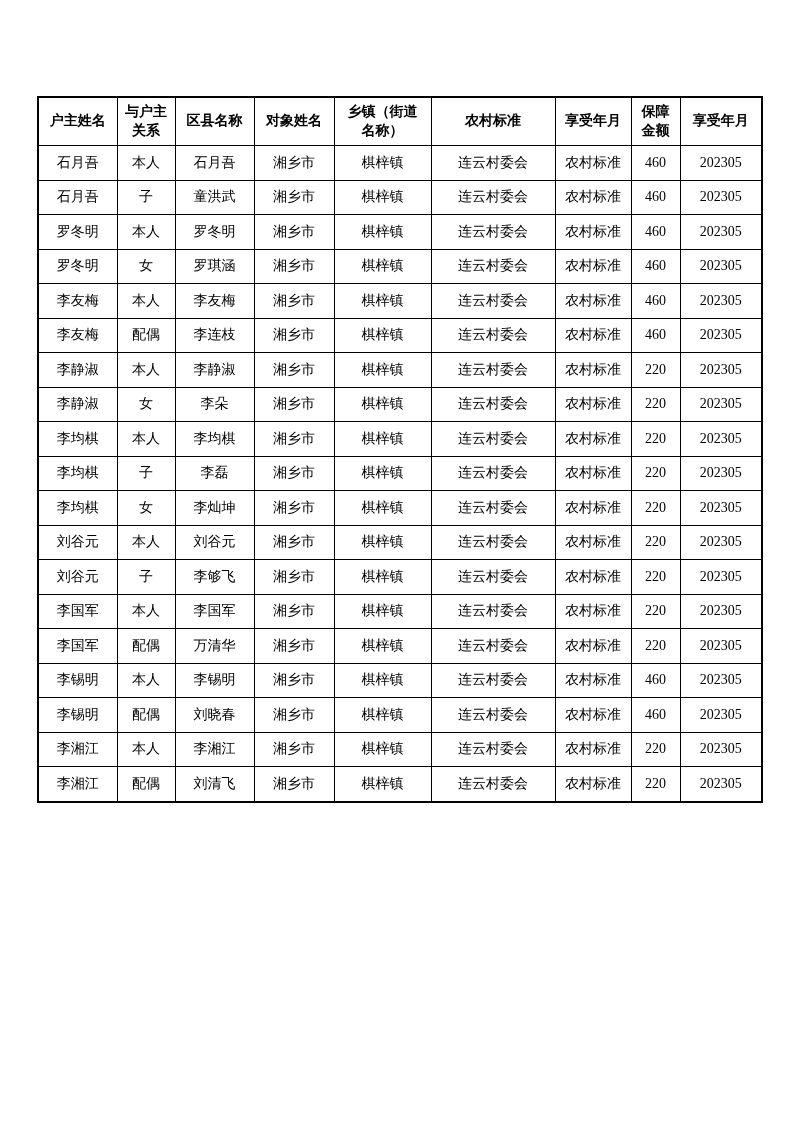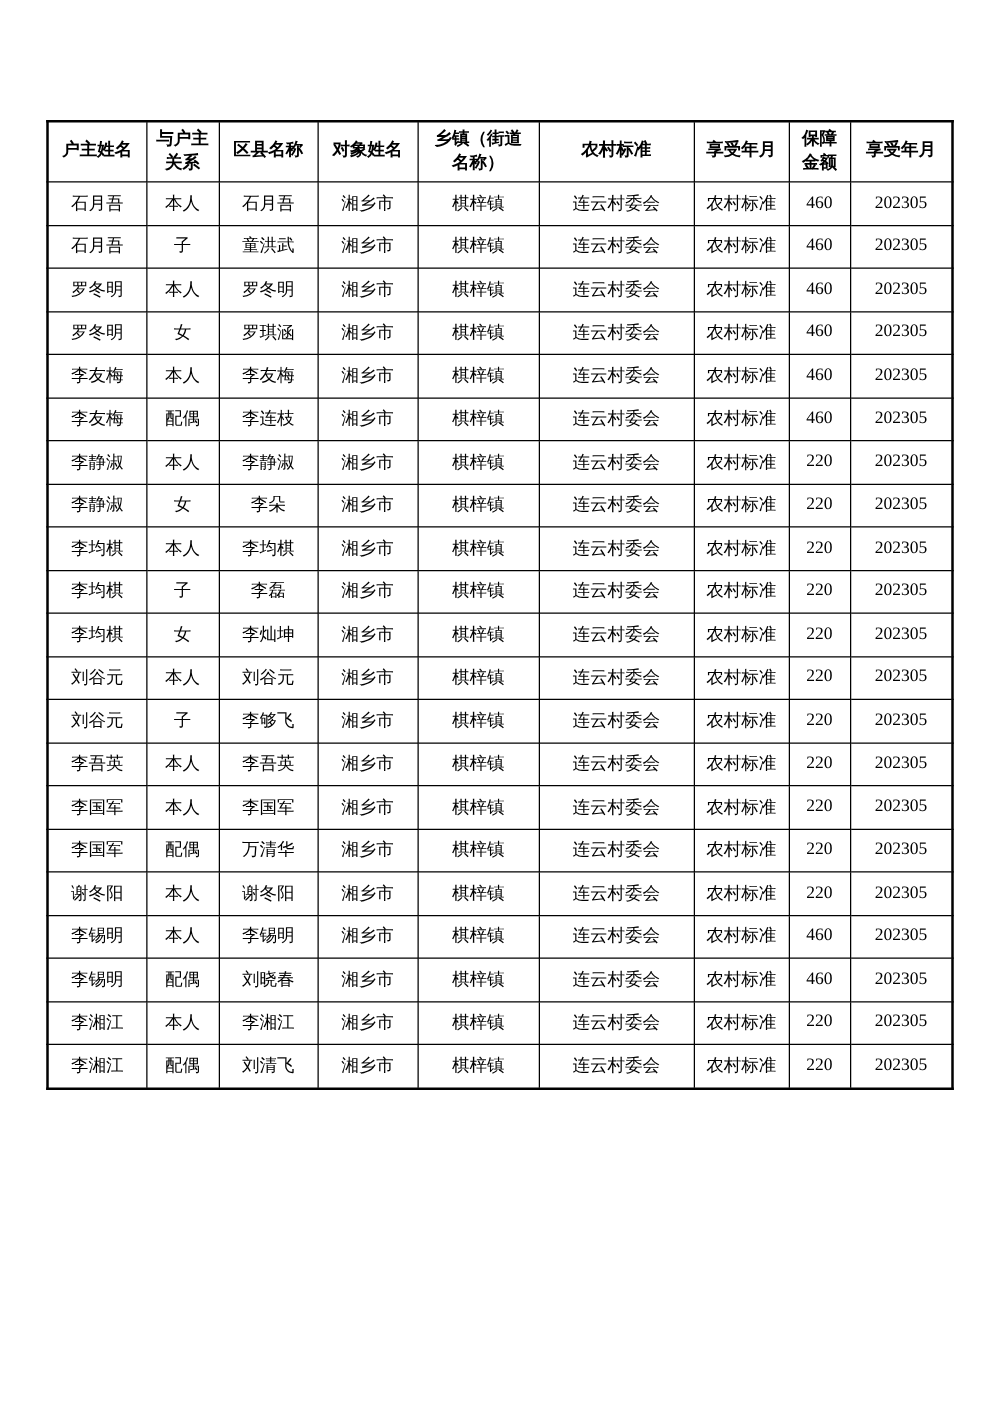--- a/index.html
+++ b/index.html
@@ -230,56 +230,34 @@
           <td>子</td>
           <td>李够飞</td>
           <td>湘乡市</td>
           <td>棋梓镇</td>
           <td>连云村委会</td>
           <td>农村标准</td>
           <td>220</td>
           <td>202305</td>
         </tr>
         <tr>
-          <td>李吾英</td>
-          <td>本人</td>
-          <td>李吾英</td>
-          <td>湘乡市</td>
-          <td>棋梓镇</td>
-          <td>连云村委会</td>
-          <td>农村标准</td>
-          <td>220</td>
-          <td>202305</td>
-        </tr>
-        <tr>
           <td>李国军</td>
           <td>本人</td>
           <td>李国军</td>
           <td>湘乡市</td>
           <td>棋梓镇</td>
           <td>连云村委会</td>
           <td>农村标准</td>
           <td>220</td>
           <td>202305</td>
         </tr>
         <tr>
           <td>李国军</td>
           <td>配偶</td>
           <td>万清华</td>
-          <td>湘乡市</td>
-          <td>棋梓镇</td>
-          <td>连云村委会</td>
-          <td>农村标准</td>
-          <td>220</td>
-          <td>202305</td>
-        </tr>
-        <tr>
-          <td>谢冬阳</td>
-          <td>本人</td>
-          <td>谢冬阳</td>
           <td>湘乡市</td>
           <td>棋梓镇</td>
           <td>连云村委会</td>
           <td>农村标准</td>
           <td>220</td>
           <td>202305</td>
         </tr>
         <tr>
           <td>李锡明</td>
           <td>本人</td>

